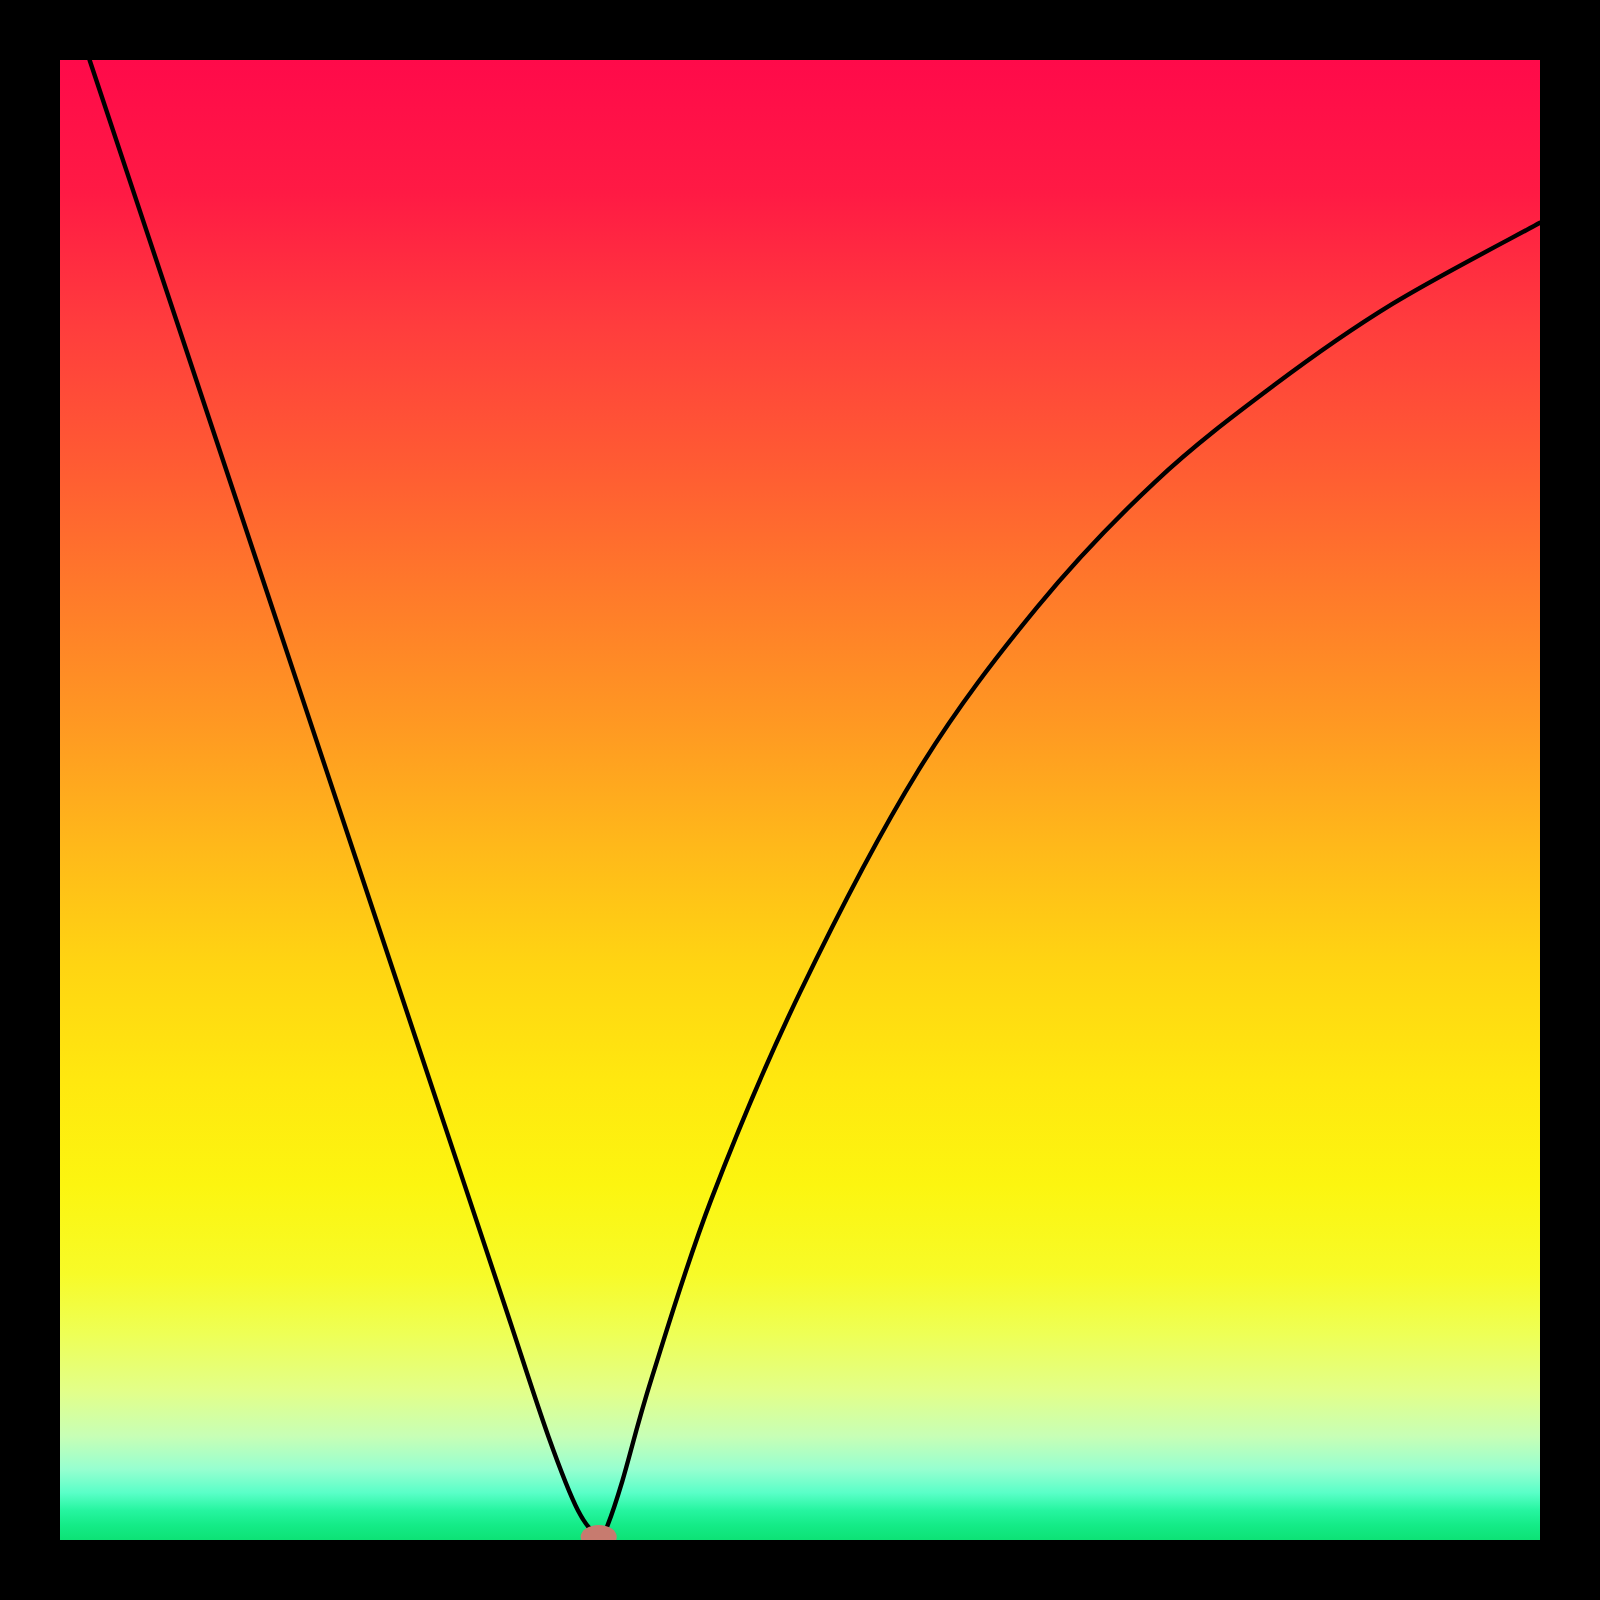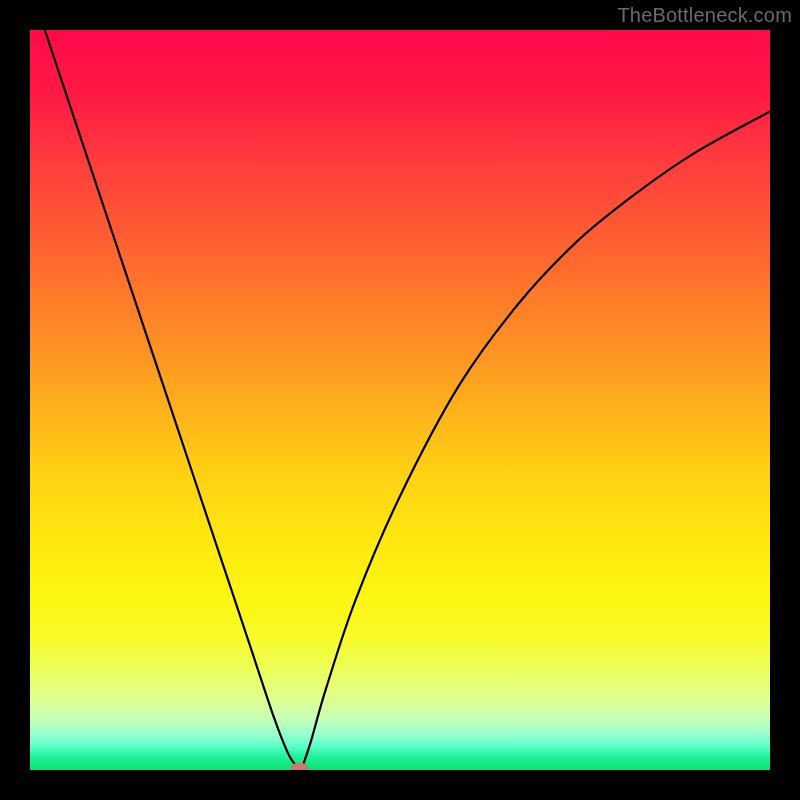--- a/index.html
+++ b/index.html
@@ -68,14 +68,13 @@
 <div class="chart-container">
   <div class="plot-area">
     <div class="gradient-bg"></div>
     <svg class="curve-svg" viewBox="0 0 740 740" preserveAspectRatio="none">
       <g>
         <path id="curve-path" fill="none" stroke="#000000" stroke-width="2.2" stroke-linejoin="round" stroke-linecap="round" d="M 14.80 0.00 C 19.73 14.80, 34.53 59.20, 44.40 88.80 C 54.27 118.40, 64.13 148.00, 74.00 177.60 C 83.87 207.20, 93.73 236.80, 103.60 266.40 C 113.47 296.00, 123.33 325.60, 133.20 355.20 C 143.07 384.80, 152.93 414.40, 162.80 444.00 C 172.67 473.60, 182.53 503.20, 192.40 532.80 C 202.27 562.40, 213.37 595.70, 222.00 621.60 C 230.63 647.50, 238.03 670.93, 244.20 688.20 C 250.37 705.47, 254.68 716.81, 259.00 725.20 C 263.32 733.59, 267.63 737.29, 270.10 738.52 C 272.57 739.75, 271.95 737.29, 273.80 732.60 C 275.65 727.91, 277.50 722.73, 281.20 710.40 C 284.90 698.07, 288.60 682.03, 296.00 658.60 C 303.40 635.17, 313.27 601.87, 325.60 569.80 C 337.93 537.73, 352.73 501.97, 370.00 466.20 C 387.27 430.43, 409.47 387.27, 429.20 355.20 C 448.93 323.13, 468.67 297.85, 488.40 273.80 C 508.13 249.75, 527.87 229.40, 547.60 210.90 C 567.33 192.40, 587.07 177.60, 606.80 162.80 C 626.53 148.00, 643.80 135.67, 666.00 122.10 C 688.20 108.53, 727.67 88.18, 740.00 81.40"></path>
         <ellipse id="marker-dot" rx="9" ry="6" cx="269.36" cy="738.52" fill="#c77b6f"></ellipse>
       </g>
     </svg>
   </div>
-  <div class="watermark">TheBottleneck.com</div>
 </div>
 
 </body></html>

